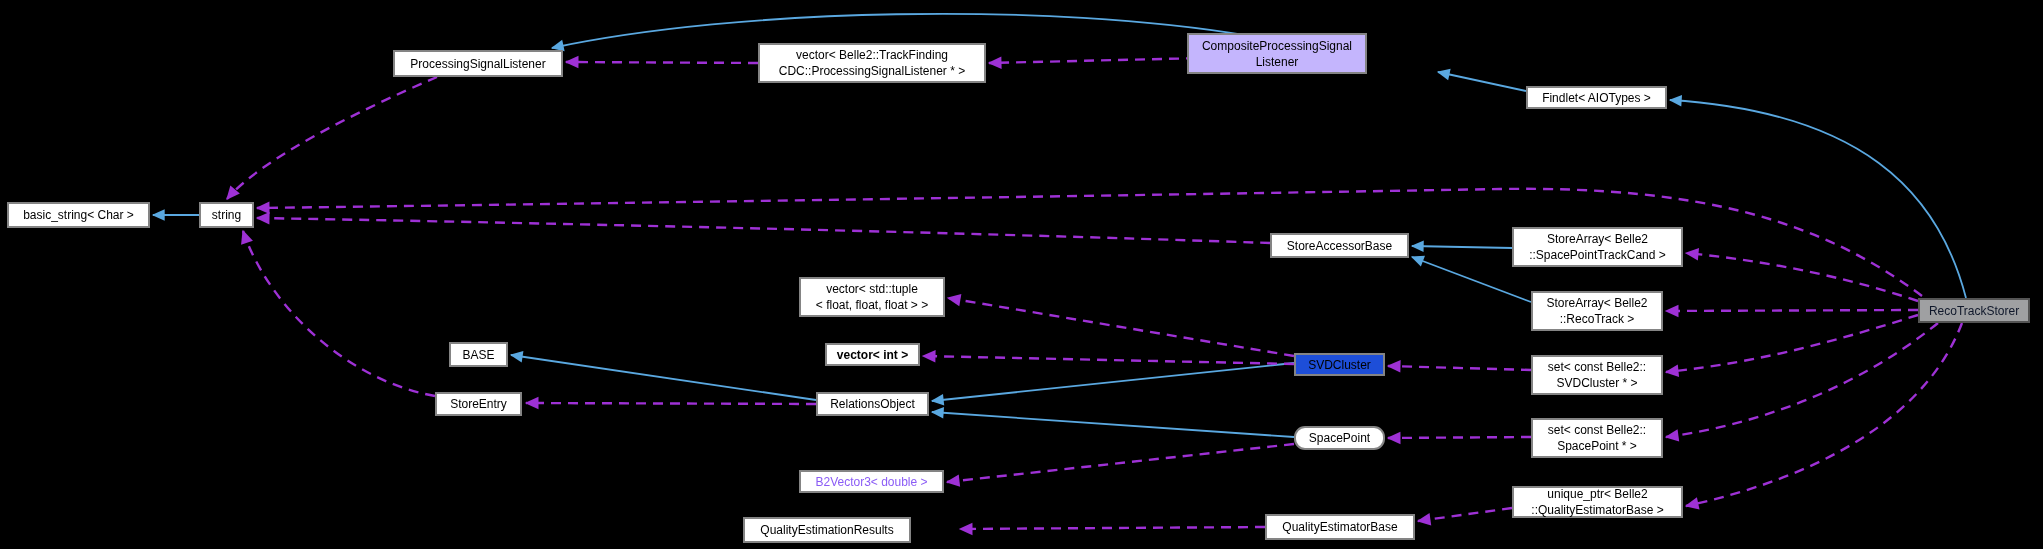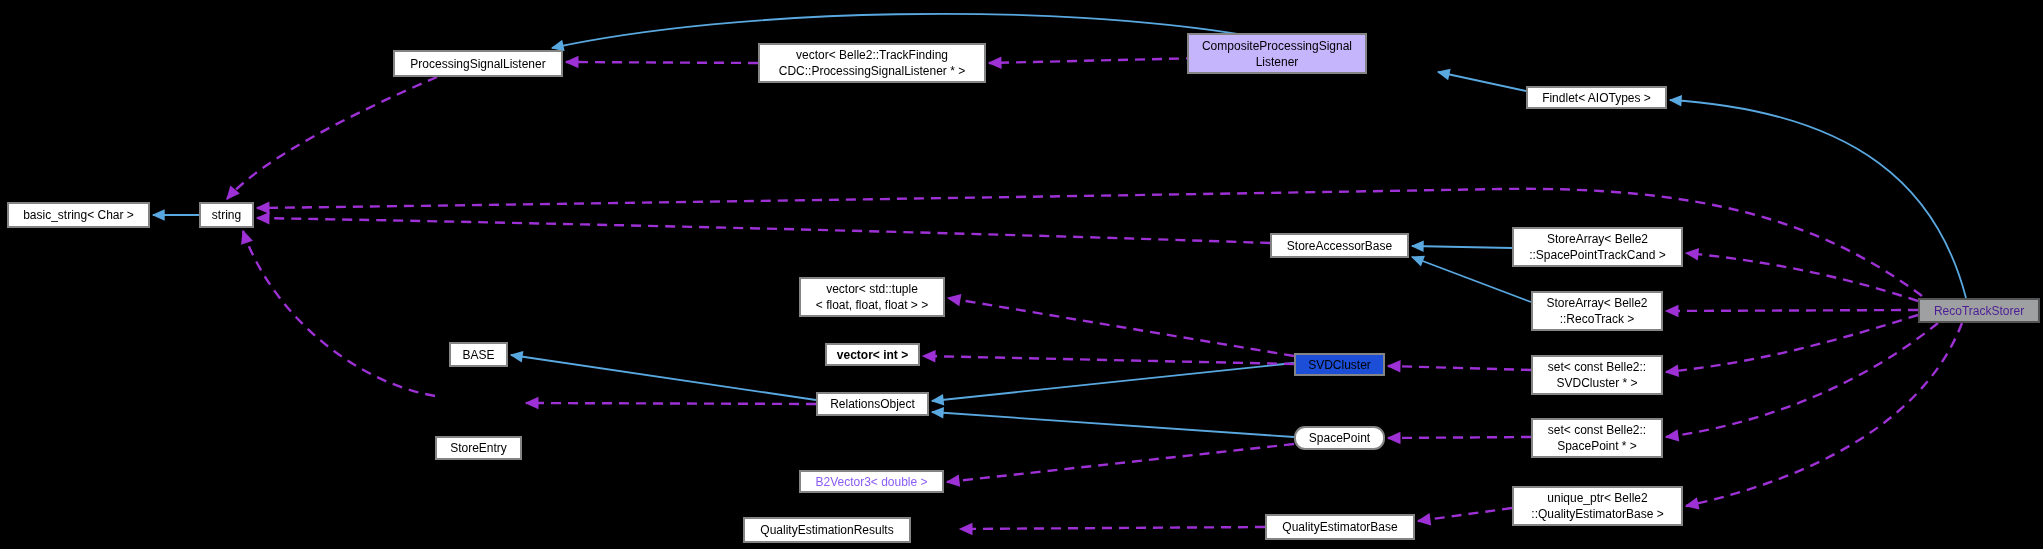--- a/index.html
+++ b/index.html
@@ -122,44 +122,44 @@
         <div class="nline">::RecoTrack &gt;</div>
       </div>
       <div class="node" style="left: 1531px; top: 355px; width: 132px; height: 40px; background: rgb(255, 255, 255); border-color: rgb(132, 132, 132); color: rgb(0, 0, 0);">
         <div class="nline">set&lt; const Belle2::</div>
         <div class="nline">SVDCluster * &gt;</div>
       </div>
       <div class="node" style="left: 1531px; top: 418px; width: 132px; height: 40px; background: rgb(255, 255, 255); border-color: rgb(132, 132, 132); color: rgb(0, 0, 0);">
         <div class="nline">set&lt; const Belle2::</div>
         <div class="nline">SpacePoint * &gt;</div>
       </div>
-      <div class="node" style="left: 1512px; top: 486px; width: 171px; height: 40px; background: rgb(255, 255, 255); border-color: rgb(132, 132, 132); color: rgb(0, 0, 0);">
+      <div class="node" style="left: 1512px; top: 486px; width: 171px; height: 32px; background: rgb(255, 255, 255); border-color: rgb(132, 132, 132); color: rgb(0, 0, 0);">
         <div class="nline">unique_ptr&lt; Belle2</div>
         <div class="nline">::QualityEstimatorBase &gt;</div>
       </div>
-      <div class="node subject" style="left: 1918px; top: 298px; width: 122px; height: 25px; background: rgb(159, 160, 162); border-color: rgb(84, 84, 84); color: #4c1d95;">
+      <div class="node subject" style="left: 1918px; top: 298px; width: 112px; height: 25px; background: rgb(159, 160, 162); border-color: rgb(84, 84, 84); color: #0f172a;">
         <div class="nline">RecoTrackStorer</div>
       </div>
       <div class="node" style="left: 1294px; top: 353px; width: 91px; height: 23px; background: #1d4ed8; border-color: rgb(132, 132, 132); color: rgb(0, 0, 0);">
         <div class="nline">SVDCluster</div>
       </div>
       <div class="node" style="left: 1294px; top: 426px; width: 91px; height: 24px; background: rgb(255, 255, 255); border-color: rgb(132, 132, 132); color: rgb(0, 0, 0); border-radius: 11px;">
         <div class="nline">SpacePoint</div>
       </div>
       <div class="node" style="left: 799px; top: 277px; width: 146px; height: 40px; background: rgb(255, 255, 255); border-color: rgb(132, 132, 132); color: rgb(0, 0, 0);">
         <div class="nline">vector&lt; std::tuple</div>
         <div class="nline">&lt; float, float, float &gt; &gt;</div>
       </div>
       <div class="node" style="left: 449px; top: 342px; width: 59px; height: 25px; background: rgb(255, 255, 255); border-color: rgb(132, 132, 132); color: rgb(0, 0, 0);">
         <div class="nline">BASE</div>
       </div>
       <div class="node" style="left: 825px; top: 343px; width: 95px; height: 23px; background: rgb(255, 255, 255); border-color: rgb(132, 132, 132); color: rgb(0, 0, 0); font-weight: bold;">
         <div class="nline">vector&lt; int &gt;</div>
       </div>
-      <div class="node" style="left: 435px; top: 392px; width: 87px; height: 24px; background: rgb(255, 255, 255); border-color: rgb(132, 132, 132); color: rgb(0, 0, 0); margin-top: 44px;">
+      <div class="node" style="left: 435px; top: 392px; width: 87px; height: 24px; background: rgb(255, 255, 255); border-color: rgb(132, 132, 132); color: rgb(0, 0, 0);">
         <div class="nline">StoreEntry</div>
       </div>
       <div class="node" style="left: 816px; top: 392px; width: 113px; height: 24px; background: rgb(255, 255, 255); border-color: rgb(132, 132, 132); color: rgb(0, 0, 0);">
         <div class="nline">RelationsObject</div>
       </div>
       <div class="node" style="left: 799px; top: 470px; width: 145px; height: 23px; background: rgb(255, 255, 255); border-color: rgb(132, 132, 132); color: #8b5cf6;">
         <div class="nline">B2Vector3&lt; double &gt;</div>
       </div>
       <div class="node" style="left: 743px; top: 517px; width: 168px; height: 26px; background: rgb(255, 255, 255); border-color: rgb(132, 132, 132); color: rgb(0, 0, 0);">
         <div class="nline">QualityEstimationResults</div>

